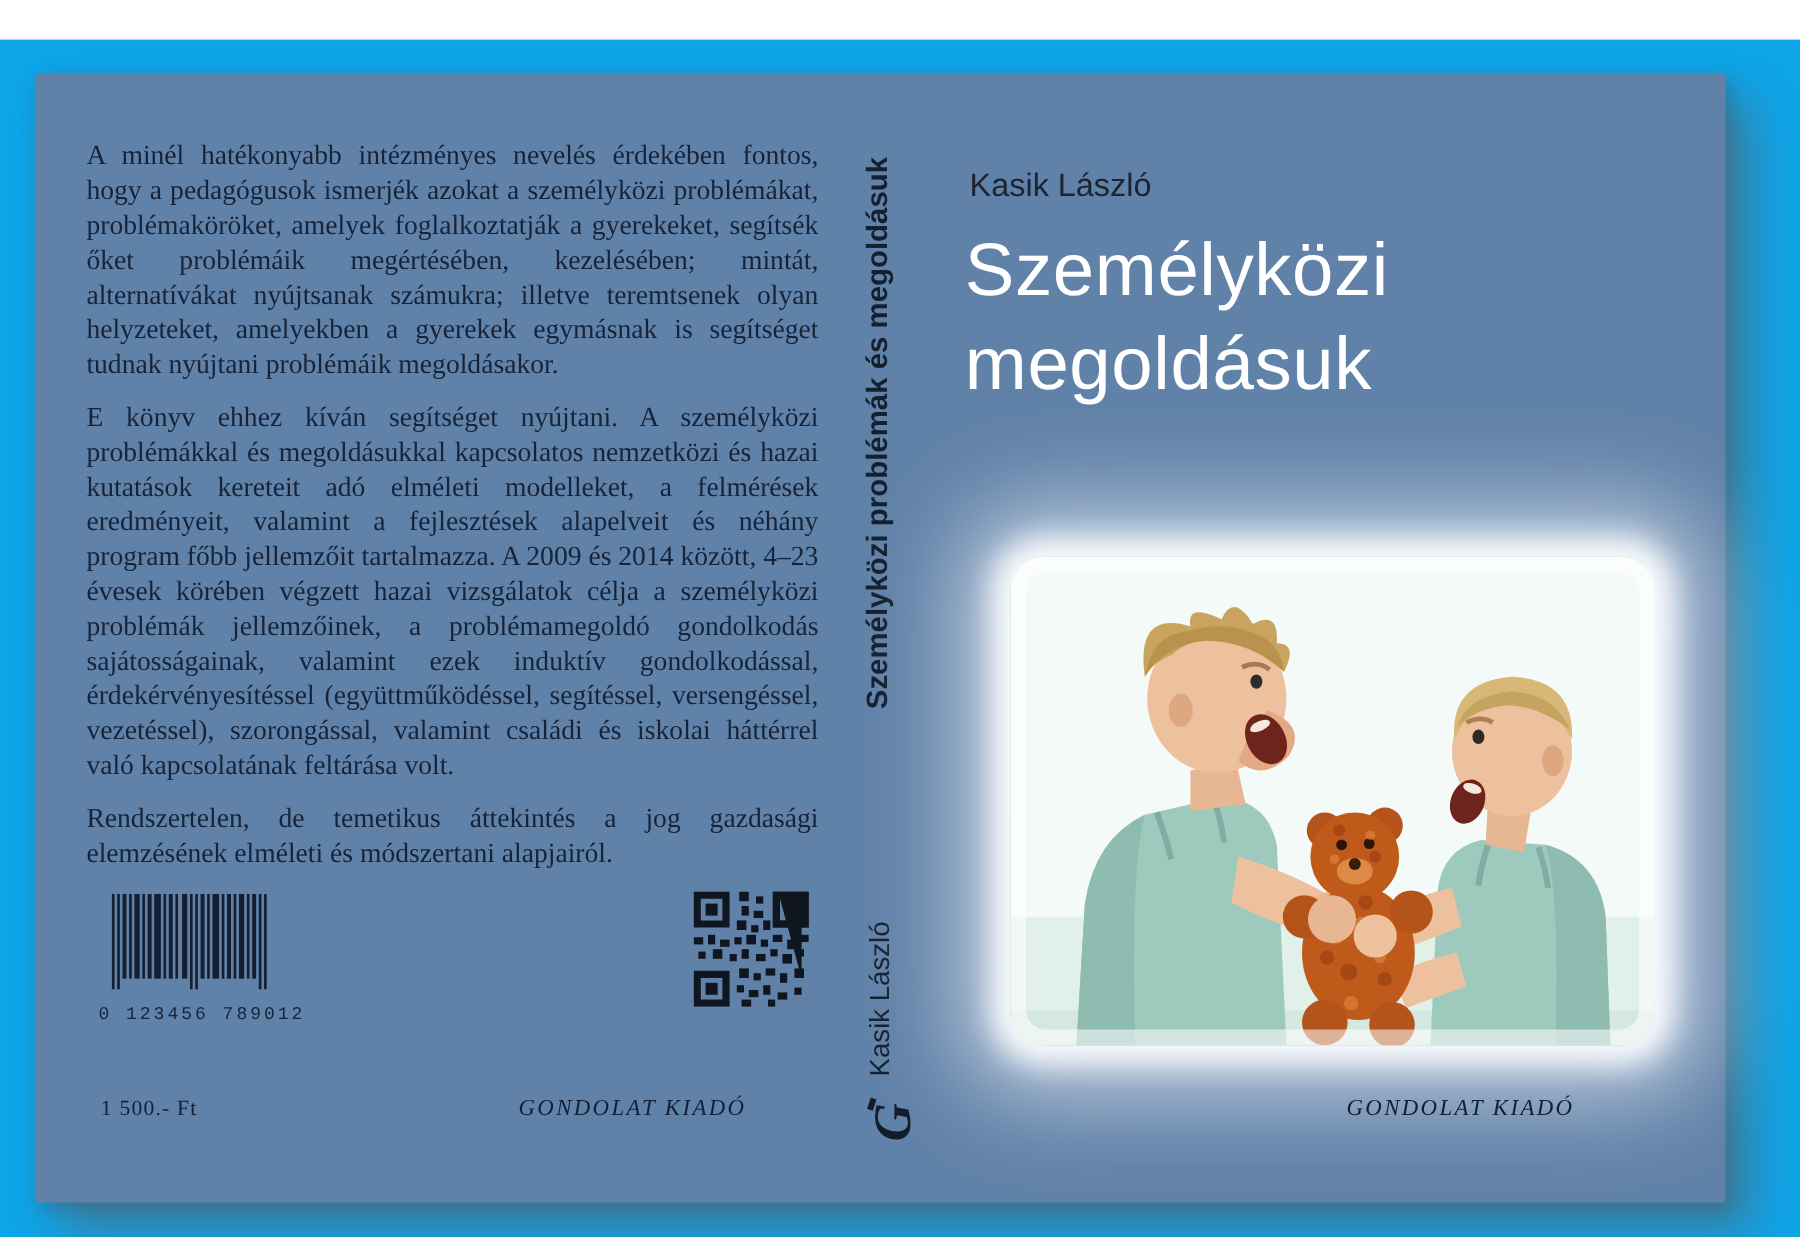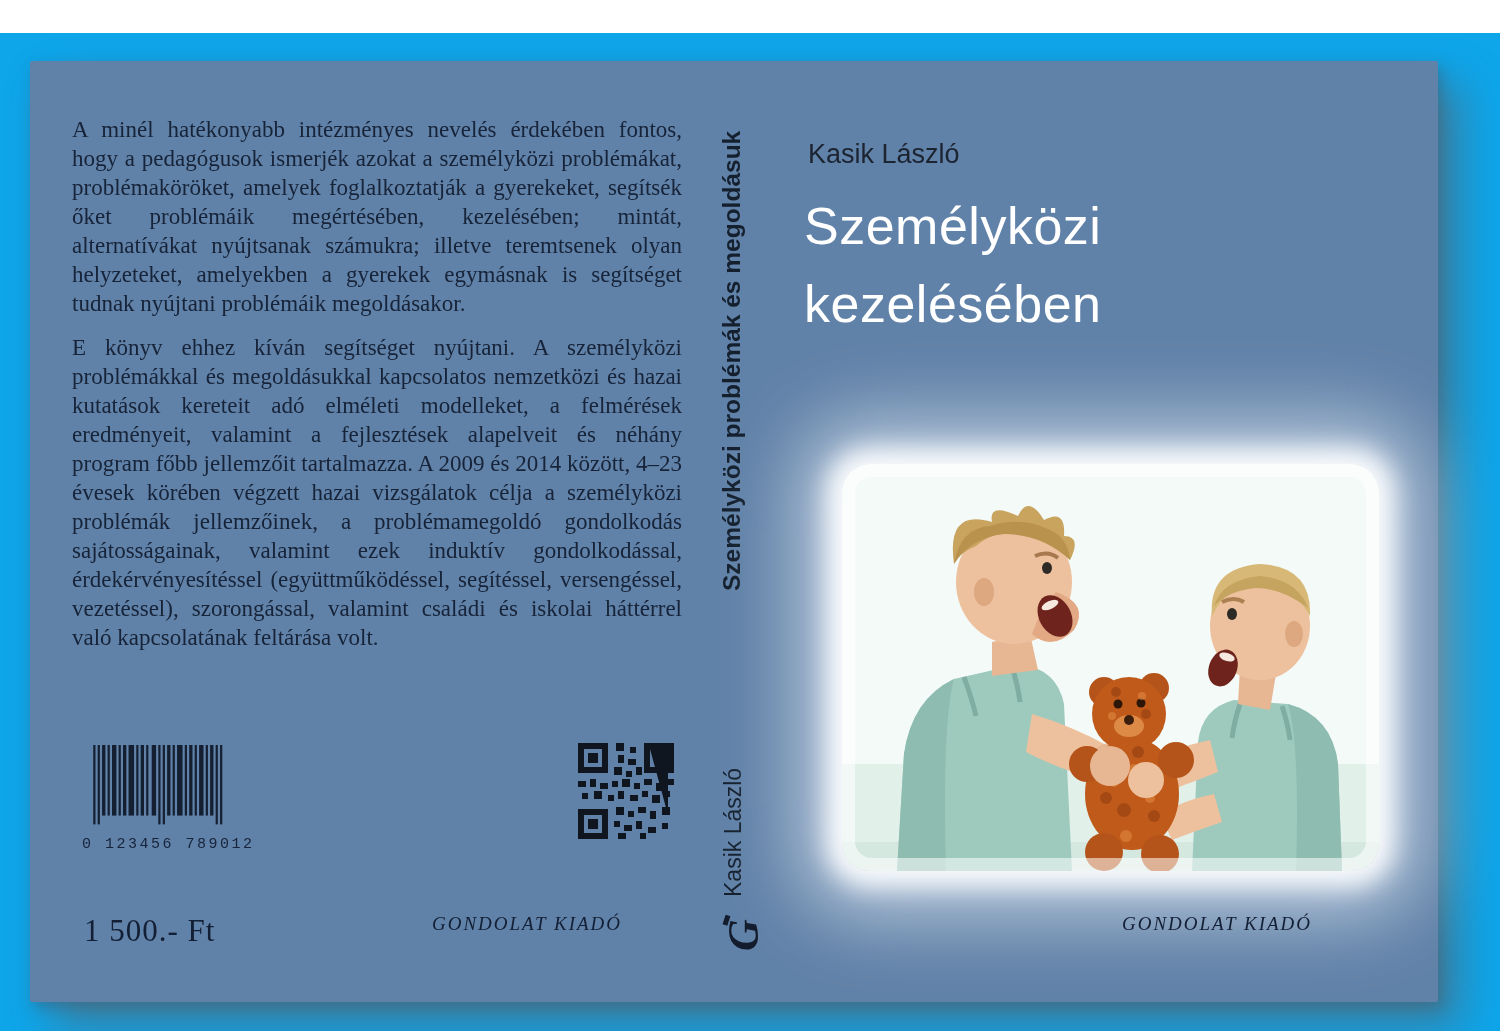--- a/index.html
+++ b/index.html
@@ -10,53 +10,54 @@
           box-shadow:22px 24px 40px rgba(95,95,100,.55), 4px 6px 14px rgba(70,70,80,.35);}
   
   .blurb{position:absolute;left:42px;top:54px;width:610px;color:#162338;
          font-size:23px;line-height:29px;text-align:justify;}
   .blurb p{margin:0;}
   .blurb p + p{margin-top:15px;}
   .barcode{position:absolute;left:52px;top:684px;width:160px;color:#17233a;}
   .barcode-number{font-family:Liberation Mono, monospace;font-size:15px;letter-spacing:2.5px;
                   margin-top:1px;color:#17233a;white-space:nowrap;}
   .qr{position:absolute;left:548px;top:682px;width:96px;height:96px;}
-  .price{position:absolute;left:54px;top:852px;font-size:31px;color:#131f35;letter-spacing:1px;}
+  .price{position:absolute;left:54px;top:852px;font-size:18px;color:#131f35;letter-spacing:1px;}
   .publisher{font-style:italic;font-size:19px;letter-spacing:2px;color:#131f35;white-space:nowrap;}
   .back-publisher{position:absolute;left:402px;top:852px;}
   .front-publisher{position:absolute;left:1092px;top:852px;}
   
   .rot{position:absolute;transform-origin:0 0;transform:rotate(-90deg);white-space:nowrap;}
   .spine-title{left:688px;top:530px;font-family:"Liberation Sans",sans-serif;
                font-size:24.5px;font-weight:bold;color:#15202f;}
   .spine-author{left:690px;top:836px;font-family:"Liberation Sans",sans-serif;
                 font-size:23px;color:#15202f;}
   .spine-logo{left:688px;top:892px;width:52px;height:44px;}
   
   .front-author{position:absolute;left:778px;top:78px;font-family:"Liberation Sans",sans-serif;
                 font-size:27px;color:#1c2432;}
   .front-title{position:absolute;left:774px;top:126px;margin:0;font-family:"Liberation Sans",sans-serif;
-               font-weight:normal;font-size:52px;line-height:78px;color:#ffffff;letter-spacing:.5px;}
+               font-weight:normal;font-size:62px;line-height:78px;color:#ffffff;letter-spacing:.5px;}
   .front-title span{display:block;}
   .photo{position:absolute;left:812px;top:403px;width:537px;height:407px;border-radius:28px;
          background:linear-gradient(180deg,#f6fbf9 0%,#eef7f3 55%,#d9ece5 100%);
          box-shadow:0 0 24px 16px rgba(253,254,255,.95), 0 0 70px 48px rgba(246,250,255,.55);
          overflow:hidden;}
   .photo svg{display:block;}
 </style>
 </head>
 <body>
 
 <div class="stage">
   <div class="jacket">
 
     <section>
       <div class="blurb">
         <p>A minél hatékonyabb intézményes nevelés érdekében fontos, hogy a pedagógusok ismerjék azokat a személyközi problémákat, problémaköröket, amelyek foglalkoztatják a gyerekeket, segítsék őket problémáik megértésében, kezelésében; mintát, alternatívákat nyújtsanak számukra; illetve teremtsenek olyan helyzeteket, amelyekben a gyerekek egymásnak is segítséget tudnak nyújtani problémáik megoldásakor.</p>
         <p>E könyv ehhez kíván segítséget nyújtani. A személyközi problémákkal és megoldásukkal kapcsolatos nemzetközi és hazai kutatások kereteit adó elméleti modelleket, a felmérések eredményeit, valamint a fejlesztések alapelveit és néhány program főbb jellemzőit tartalmazza. A 2009 és 2014 között, 4–23 évesek körében végzett hazai vizsgálatok célja a személyközi problémák jellemzőinek, a problémamegoldó gondolkodás sajátosságainak, valamint ezek induktív gondolkodással, érdekérvényesítéssel (együttműködéssel, segítéssel, versengéssel, vezetéssel), szorongással, valamint családi és iskolai háttérrel való kapcsolatának feltárása volt.</p>
+        <p>Rendszertelen, de temetikus áttekintés a jog gazdasági elemzésének elméleti és módszertani alapjairól.</p>
       </div>
 
       <div class="barcode">
         <svg width="146" height="86" viewBox="0 0 132 78">
           <g fill="#141f31">
             <rect x="10" y="0" width="2" height="72"></rect>
               <rect x="14" y="0" width="2" height="72"></rect>
             <rect x="18" y="0" width="3" height="64"></rect>
               <rect x="23" y="0" width="2" height="64"></rect>
             <rect x="27" y="0" width="4" height="64"></rect>
@@ -148,21 +149,21 @@
           <rect x="28" y="6" width="10" height="5" fill="#131c2c" transform="rotate(18 33 8)"></rect>
         </svg>
       </div>
     </section>
 
     <section>
       <div class="front-author">Kasik László</div>
 
       <h1 class="front-title">
         <span>Személyközi</span>
-        <span>kezelésében</span>
+        <span>megoldásuk</span>
       </h1>
 
       <div class="photo" title="Two boys in teal tank tops shouting face to face while tugging an orange teddy bear">
         <svg width="537" height="407" viewBox="0 0 537 407">
 
           <rect x="0" y="0" width="537" height="407" fill="#f3faf7"></rect>
           <rect x="0" y="300" width="537" height="107" fill="#e2f0ea"></rect>
           <rect x="0" y="378" width="537" height="29" fill="#d4e8e0"></rect>
 
           <path d="M55 407 L62 290 Q70 235 112 215 L178 200 Q215 205 222 240 L230 407 Z" fill="#9ecabe"></path>

